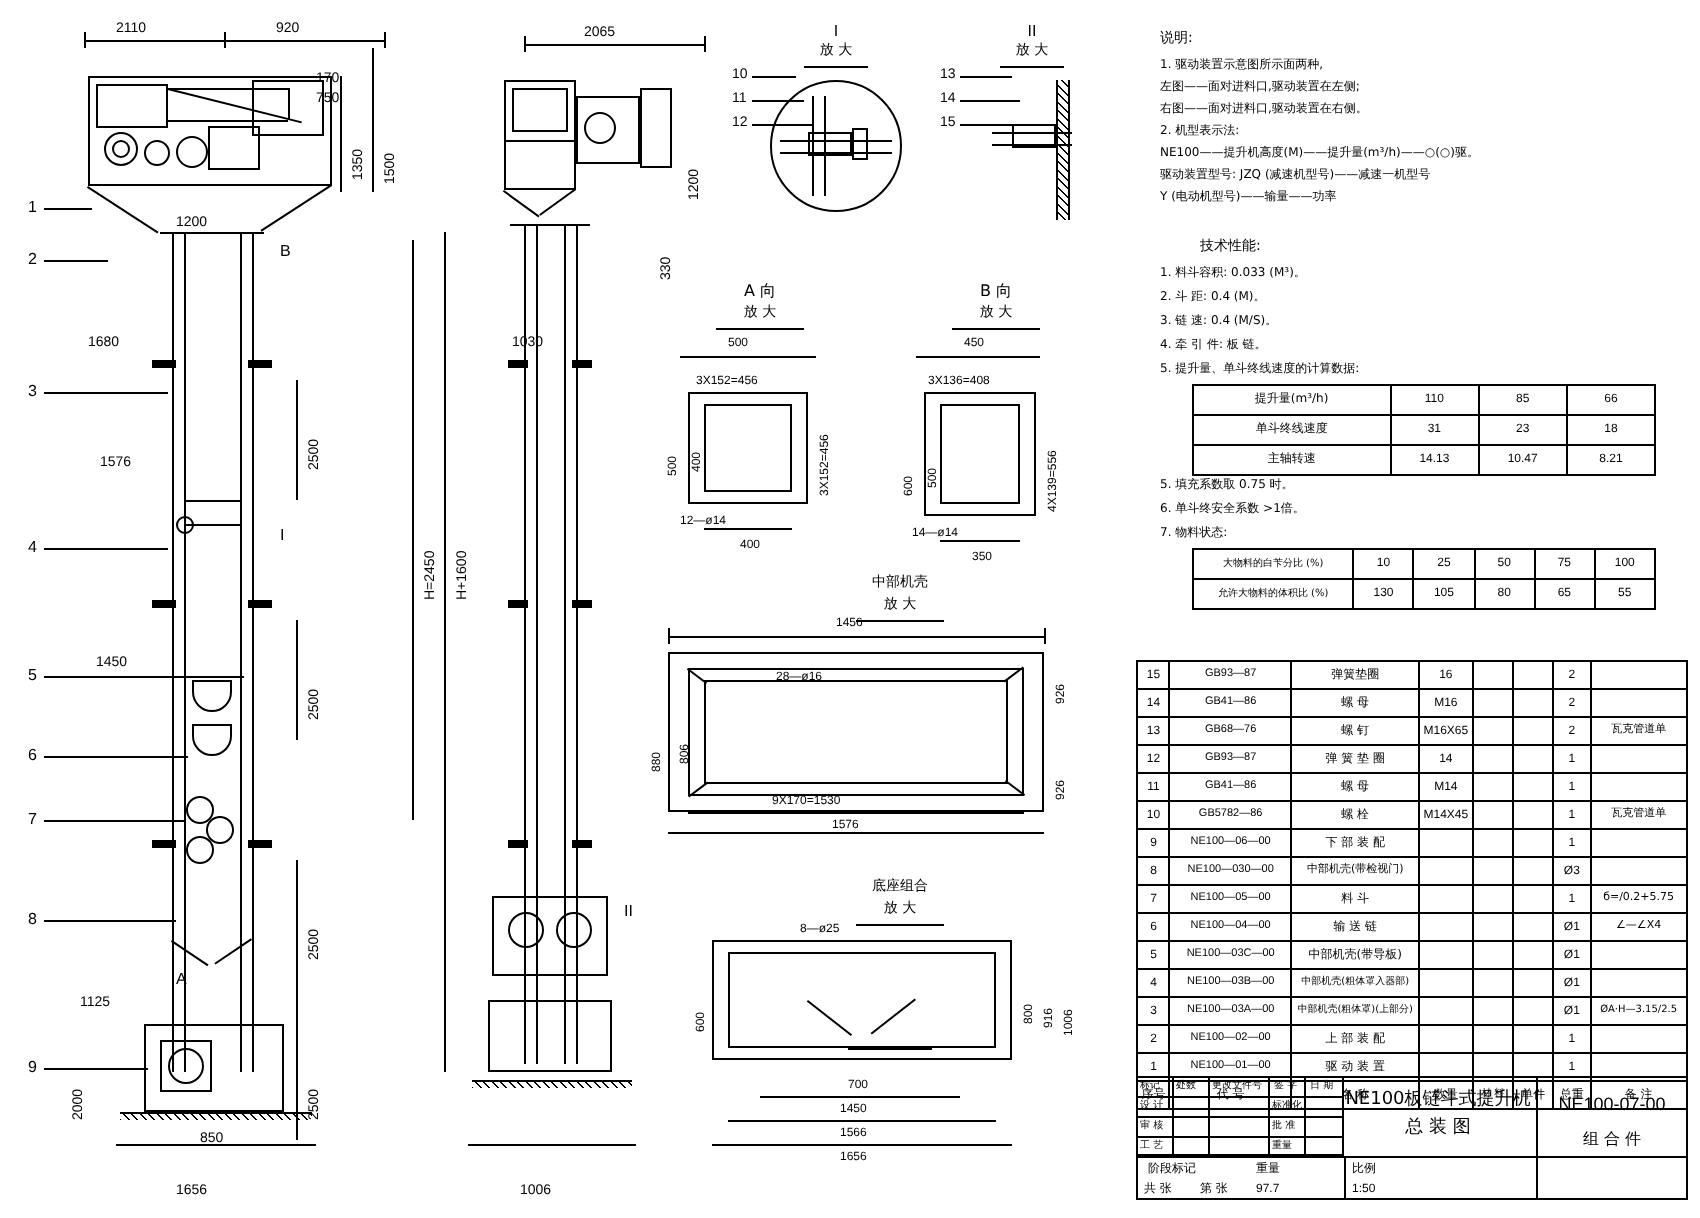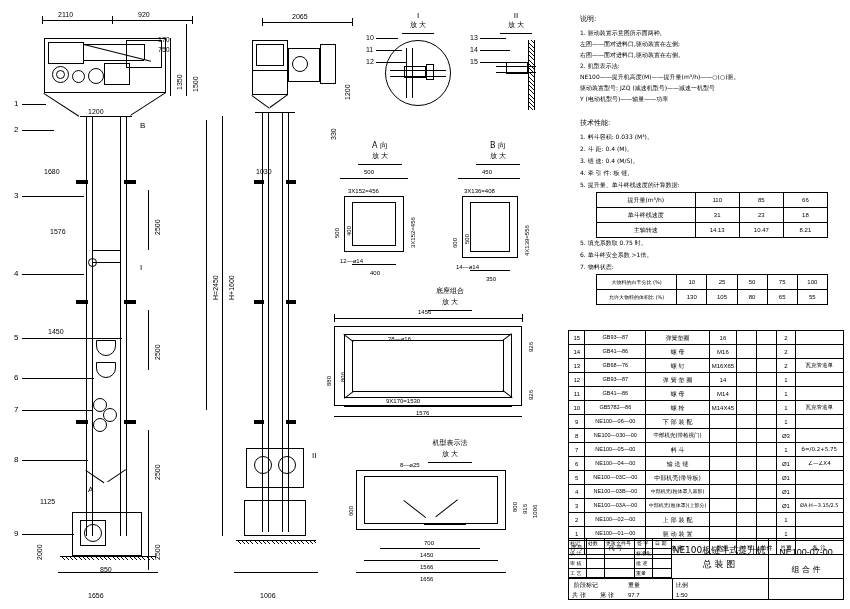--- a/index.html
+++ b/index.html
@@ -252,21 +252,21 @@
     <div class="box" style="left:470px;top:202px;width:40px;height:50px;"></div>
     <div class="t f6 rot" style="left:452px;top:248px;">600</div>
     <div class="t f6 rot" style="left:464px;top:244px;">500</div>
     <div class="t f6 rot" style="left:524px;top:256px;">4X139=556</div>
     <div class="t f6" style="left:456px;top:264px;">14—ø14</div>
     <div class="t f6" style="left:486px;top:276px;">350</div>
     <div class="ln h" style="left:470px;top:270px;width:40px;"></div>
   </div>
 
   <div>
-    <div class="t f7 cn ctr" style="left:400px;top:288px;width:100px;">底座组合</div>
+    <div class="t f7 cn ctr" style="left:400px;top:288px;width:100px;">中部机壳</div>
     <div class="t f7 cn ctr" style="left:424px;top:299px;width:52px;">放 大</div>
     <div class="ln h" style="left:428px;top:310px;width:44px;"></div>
 
     <div class="ln h" style="left:334px;top:318px;width:188px;"></div>
     <div class="ln v" style="left:334px;top:314px;height:8px;"></div>
     <div class="ln v" style="left:522px;top:314px;height:8px;"></div>
     <div class="t f6" style="left:418px;top:309px;">1456</div>
 
     <div class="boxth" style="left:334px;top:326px;width:188px;height:80px;"></div>
     <div class="box" style="left:344px;top:334px;width:168px;height:64px;"></div>
@@ -282,21 +282,21 @@
     <div class="t f6 rot" style="left:528px;top:400px;">926</div>
     <div class="t f6" style="left:388px;top:336px;">28—ø16</div>
     <div class="ln h" style="left:376px;top:340px;width:16px;"></div>
     <div class="t f6" style="left:386px;top:398px;">9X170=1530</div>
     <div class="t f6" style="left:416px;top:410px;">1576</div>
     <div class="ln h" style="left:344px;top:406px;width:168px;"></div>
     <div class="ln h" style="left:334px;top:416px;width:188px;"></div>
   </div>
 
   <div>
-    <div class="t f7 cn ctr" style="left:410px;top:440px;width:80px;">机型表示法</div>
+    <div class="t f7 cn ctr" style="left:410px;top:440px;width:80px;">底座组合</div>
     <div class="t f7 cn ctr" style="left:424px;top:451px;width:52px;">放 大</div>
     <div class="ln h" style="left:428px;top:462px;width:44px;"></div>
 
     <div class="boxth" style="left:356px;top:470px;width:150px;height:60px;"></div>
     <div class="box" style="left:364px;top:476px;width:134px;height:48px;"></div>
     <div class="ln" style="left:404px;top:500px;width:28px;height:1px;transform:rotate(38deg);transform-origin:0 0;"></div>
     <div class="ln" style="left:458px;top:500px;width:28px;height:1px;transform:rotate(142deg);transform-origin:0 0;"></div>
     <div class="ln h" style="left:424px;top:524px;width:42px;"></div>
 
     <div class="t f6 rot" style="left:348px;top:516px;">600</div>
@@ -318,21 +318,21 @@
     <div class="t f6 cn" style="left:580px;top:30px;">1. 驱动装置示意图所示面两种,</div>
     <div class="t f6 cn" style="left:580px;top:41px;">   左图——面对进料口,驱动装置在左侧;</div>
     <div class="t f6 cn" style="left:580px;top:52px;">   右图——面对进料口,驱动装置在右侧。</div>
     <div class="t f6 cn" style="left:580px;top:63px;">2. 机型表示法:</div>
     <div class="t f6 cn" style="left:580px;top:74px;">   NE100——提升机高度(M)——提升量(m³/h)——○(○)驱。</div>
     <div class="t f6 cn" style="left:580px;top:85px;">   驱动装置型号: JZQ (减速机型号)——减速一机型号</div>
     <div class="t f6 cn" style="left:580px;top:96px;">                Y (电动机型号)——输量——功率</div>
   </div>
 
   <div>
-    <div class="t f7 cn" style="left:580px;top:120px;">技术性能:</div>
+    <div class="t f7 cn" style="left:600px;top:120px;">技术性能:</div>
     <div class="t f6 cn" style="left:580px;top:134px;">1. 料斗容积: 0.033 (M³)。</div>
     <div class="t f6 cn" style="left:580px;top:146px;">2. 斗 距: 0.4 (M)。</div>
     <div class="t f6 cn" style="left:580px;top:158px;">3. 链 速: 0.4 (M/S)。</div>
     <div class="t f6 cn" style="left:580px;top:170px;">4. 牵 引 件: 板 链。</div>
     <div class="t f6 cn" style="left:580px;top:182px;">5. 提升量、单斗终线速度的计算数据:</div>
 
     <table class="tb" style="left:596px;top:192px;width:232px;">
       <tbody>
           <tr>
         <td style="width:100px;height:14px;" class="cn">提升量(m³/h)</td>

